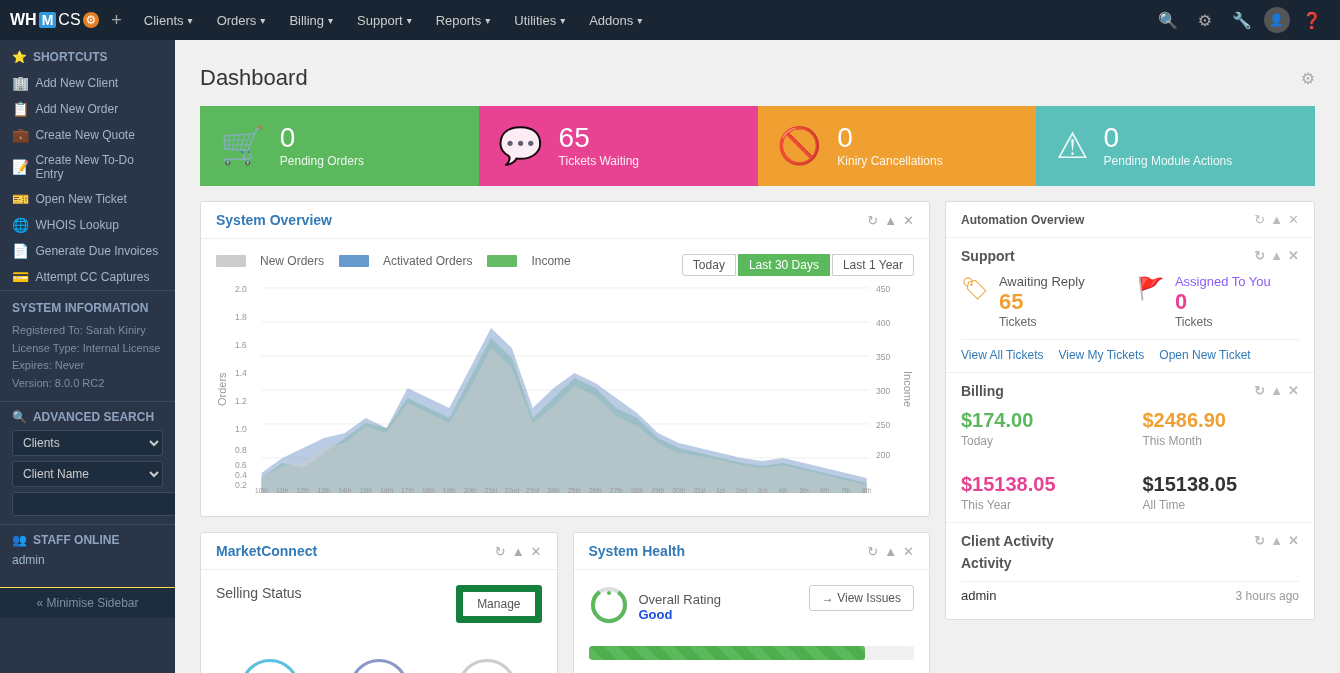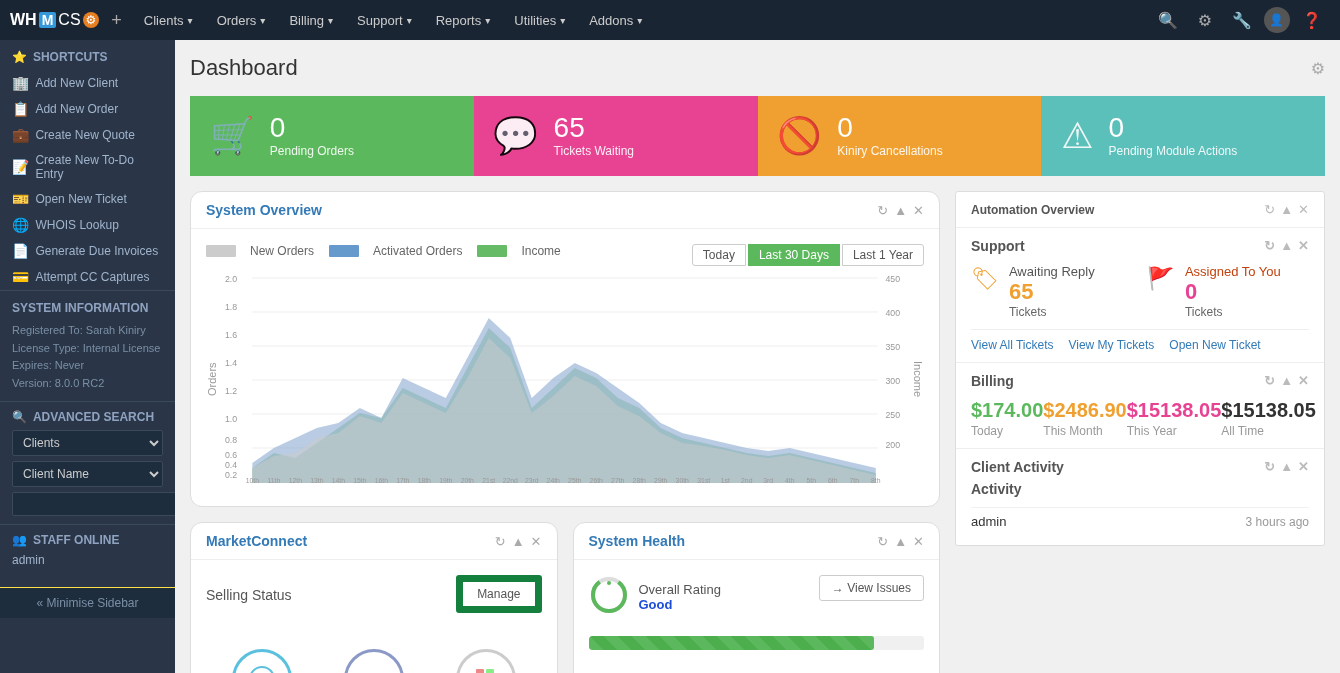--- a/index.html
+++ b/index.html
@@ -28,21 +28,21 @@
     .adv-search .title { font-size: 12px; font-weight: bold; color: #8fa3c0; margin-bottom: 6px; text-transform: uppercase; display: flex; align-items: center; gap: 6px; }
     .adv-search select { width: 100%; background: #1e2d3d; color: #ccc; border: 1px solid #3a4a5c; padding: 4px 6px; font-size: 12px; margin-bottom: 5px; border-radius: 2px; }
     .adv-search-row { display: flex; gap: 4px; }
     .adv-search-row input { flex: 1; background: #1e2d3d; color: #ccc; border: 1px solid #3a4a5c; padding: 4px 6px; font-size: 12px; border-radius: 2px; }
     .staff-online { padding: 8px 12px; }
     .staff-online .title { font-size: 12px; font-weight: bold; color: #8fa3c0; margin-bottom: 4px; text-transform: uppercase; display: flex; align-items: center; gap: 6px; }
     .staff-name { font-size: 12px; color: #a0b4cc; padding: 2px 0; }
     .minimise-btn { background: #1e2d3d; color: #7a8fa5; text-align: center; padding: 8px; font-size: 12px; cursor: pointer; border-top: 1px solid #fde047; margin-top: 10px; }
 
     
-    .main { flex: 1; overflow-y: auto; padding: 15px; background: #f0f0f0; }
+    .main { flex: 1; overflow-y: auto; padding: 25px; background: #f0f0f0; }
 
     
     .page-header { display: flex; align-items: center; justify-content: space-between; margin-bottom: 15px; }
     .page-title { font-size: 22px; font-weight: 300; color: #333; }
     .gear-icon { color: #aaa; cursor: pointer; font-size: 16px; }
 
     
     .stat-cards { display: grid; grid-template-columns: repeat(4, 1fr); gap: 0; margin-bottom: 15px; }
     .stat-card { display: flex; align-items: center; padding: 18px 20px; gap: 15px; color: white; }
     .stat-card.green { background: #5cb85c; }
@@ -52,21 +52,21 @@
     .stat-card-icon { font-size: 36px; opacity: 0.9; }
     .stat-card-info .num { font-size: 28px; font-weight: 300; line-height: 1; }
     .stat-card-info .label { font-size: 12px; opacity: 0.9; margin-top: 2px; }
 
     
     .bottom-row { display: flex; gap: 15px; }
     .left-col { flex: 1; display: flex; flex-direction: column; gap: 15px; }
     .right-col { width: 370px; display: flex; flex-direction: column; gap: 15px; }
 
     
-    .panel { background: white; border: 1px solid #ddd; border-radius: 12px; }
+    .panel { background: white; border: 1px solid #ddd; border-radius: 3px; }
     .panel-header { display: flex; align-items: center; justify-content: space-between; padding: 10px 15px; border-bottom: 1px solid #eee; }
     .panel-title { font-size: 14px; font-weight: 600; color: #337ab7; }
     .panel-controls { display: flex; gap: 6px; color: #aaa; font-size: 13px; }
     .panel-controls span { cursor: pointer; }
     .panel-body { padding: 15px; }
     .chart-legend { display: flex; align-items: center; gap: 15px; margin-bottom: 10px; font-size: 12px; color: #666; }
     .legend-item { display: flex; align-items: center; gap: 14px; }
     .legend-color { width: 30px; height: 12px; border-radius: 1px; }
     .legend-new { background: #ccc; }
     .legend-activated { background: #6699cc; }
@@ -101,21 +101,21 @@
     .support-stat-icon.flag { color: #e84393; }
     .support-stat-info .big-num { font-size: 22px; font-weight: bold; }
     .support-stat-info .big-num.orange { color: #f0a030; }
     .support-stat-info .big-num.pink { color: #e84393; }
     .support-links { display: flex; gap: 15px; margin-top: 10px; padding-top: 8px; border-top: 1px solid #eee; }
     .support-link { color: #337ab7; font-size: 12px; cursor: pointer; text-decoration: none; }
 
     
     .billing-section { padding: 10px 15px; border-bottom: 1px solid #eee; }
     .billing-title { font-size: 14px; font-weight: 600; color: #555; margin-bottom: 10px; display: flex; justify-content: space-between; }
-    .billing-grid { display: grid; grid-template-columns: 1fr 1fr 1fr 1fr; gap: 0; }
+    .billing-grid { display: grid; grid-template-columns: 1fr 1fr; gap: 25px; }
     .billing-item .amount { font-size: 20px; font-weight: bold; }
     .billing-item .amount.green { color: #5cb85c; }
     .billing-item .amount.orange { color: #f0a030; }
     .billing-item .amount.black { color: #333; }
     .billing-item .period { font-size: 12px; color: #999; margin-top: 2px; }
 
     
     .activity-section { padding: 10px 15px; }
     .activity-title { font-size: 14px; font-weight: 600; color: #555; margin-bottom: 6px; display: flex; justify-content: space-between; }
     .activity-row { display: flex; justify-content: space-between; align-items: center; padding: 6px 0; border-top: 1px solid #f0f0f0; }
@@ -401,21 +401,21 @@
           <div class="panel">
             <div class="panel-header">
               <span class="panel-title">MarketConnect</span>
               <div class="panel-controls">
                 <span>↻</span>
                 <span>▲</span>
                 <span>✕</span>
               </div>
             </div>
             <div class="panel-body">
-              <div style="display:flex; justify-content:space-between; align-items:flex-end; margin-bottom:26px;">
+              <div style="display:flex; justify-content:space-between; align-items:flex-start; margin-bottom:26px;">
                 <span class="mc-selling">Selling Status</span>
                 <button class="mc-manage-btn">Manage</button>
               </div>
               <div class="mc-icons">
                 <div class="mc-icon-circle" style="border-color:#5bc0de;">
                   <svg width="30" height="30" viewBox="0 0 30 30">
                       <circle cx="15" cy="15" r="12" fill="none" stroke="#5bc0de" stroke-width="2"></circle>
                       <path d="M8,15 Q15,5 22,15 Q15,25 8,15" fill="#5bc0de" opacity="0.5"></path>
                     </svg>
                 </div>
@@ -497,21 +497,21 @@
                   <div style="font-size:13px;color:#555;">Awaiting Reply</div>
                   <div class="big-num orange">
                     <span>65</span>
                   </div>
                   <div style="font-size:12px;color:#666;">Tickets</div>
                 </div>
               </div>
               <div class="support-stat">
                 <div class="support-stat-icon flag">🚩</div>
                 <div class="support-stat-info">
-                  <div style="font-size:13px;color:#c2410c;">Assigned To You</div>
+                  <div style="font-size:13px;color:#8b5cf6;">Assigned To You</div>
                   <div class="big-num pink">
                     <span>0</span>
                   </div>
                   <div style="font-size:12px;color:#666;">Tickets</div>
                 </div>
               </div>
             </div>
             <div class="support-links">
               <a class="support-link">View All Tickets</a>
               <a class="support-link">View My Tickets</a>

